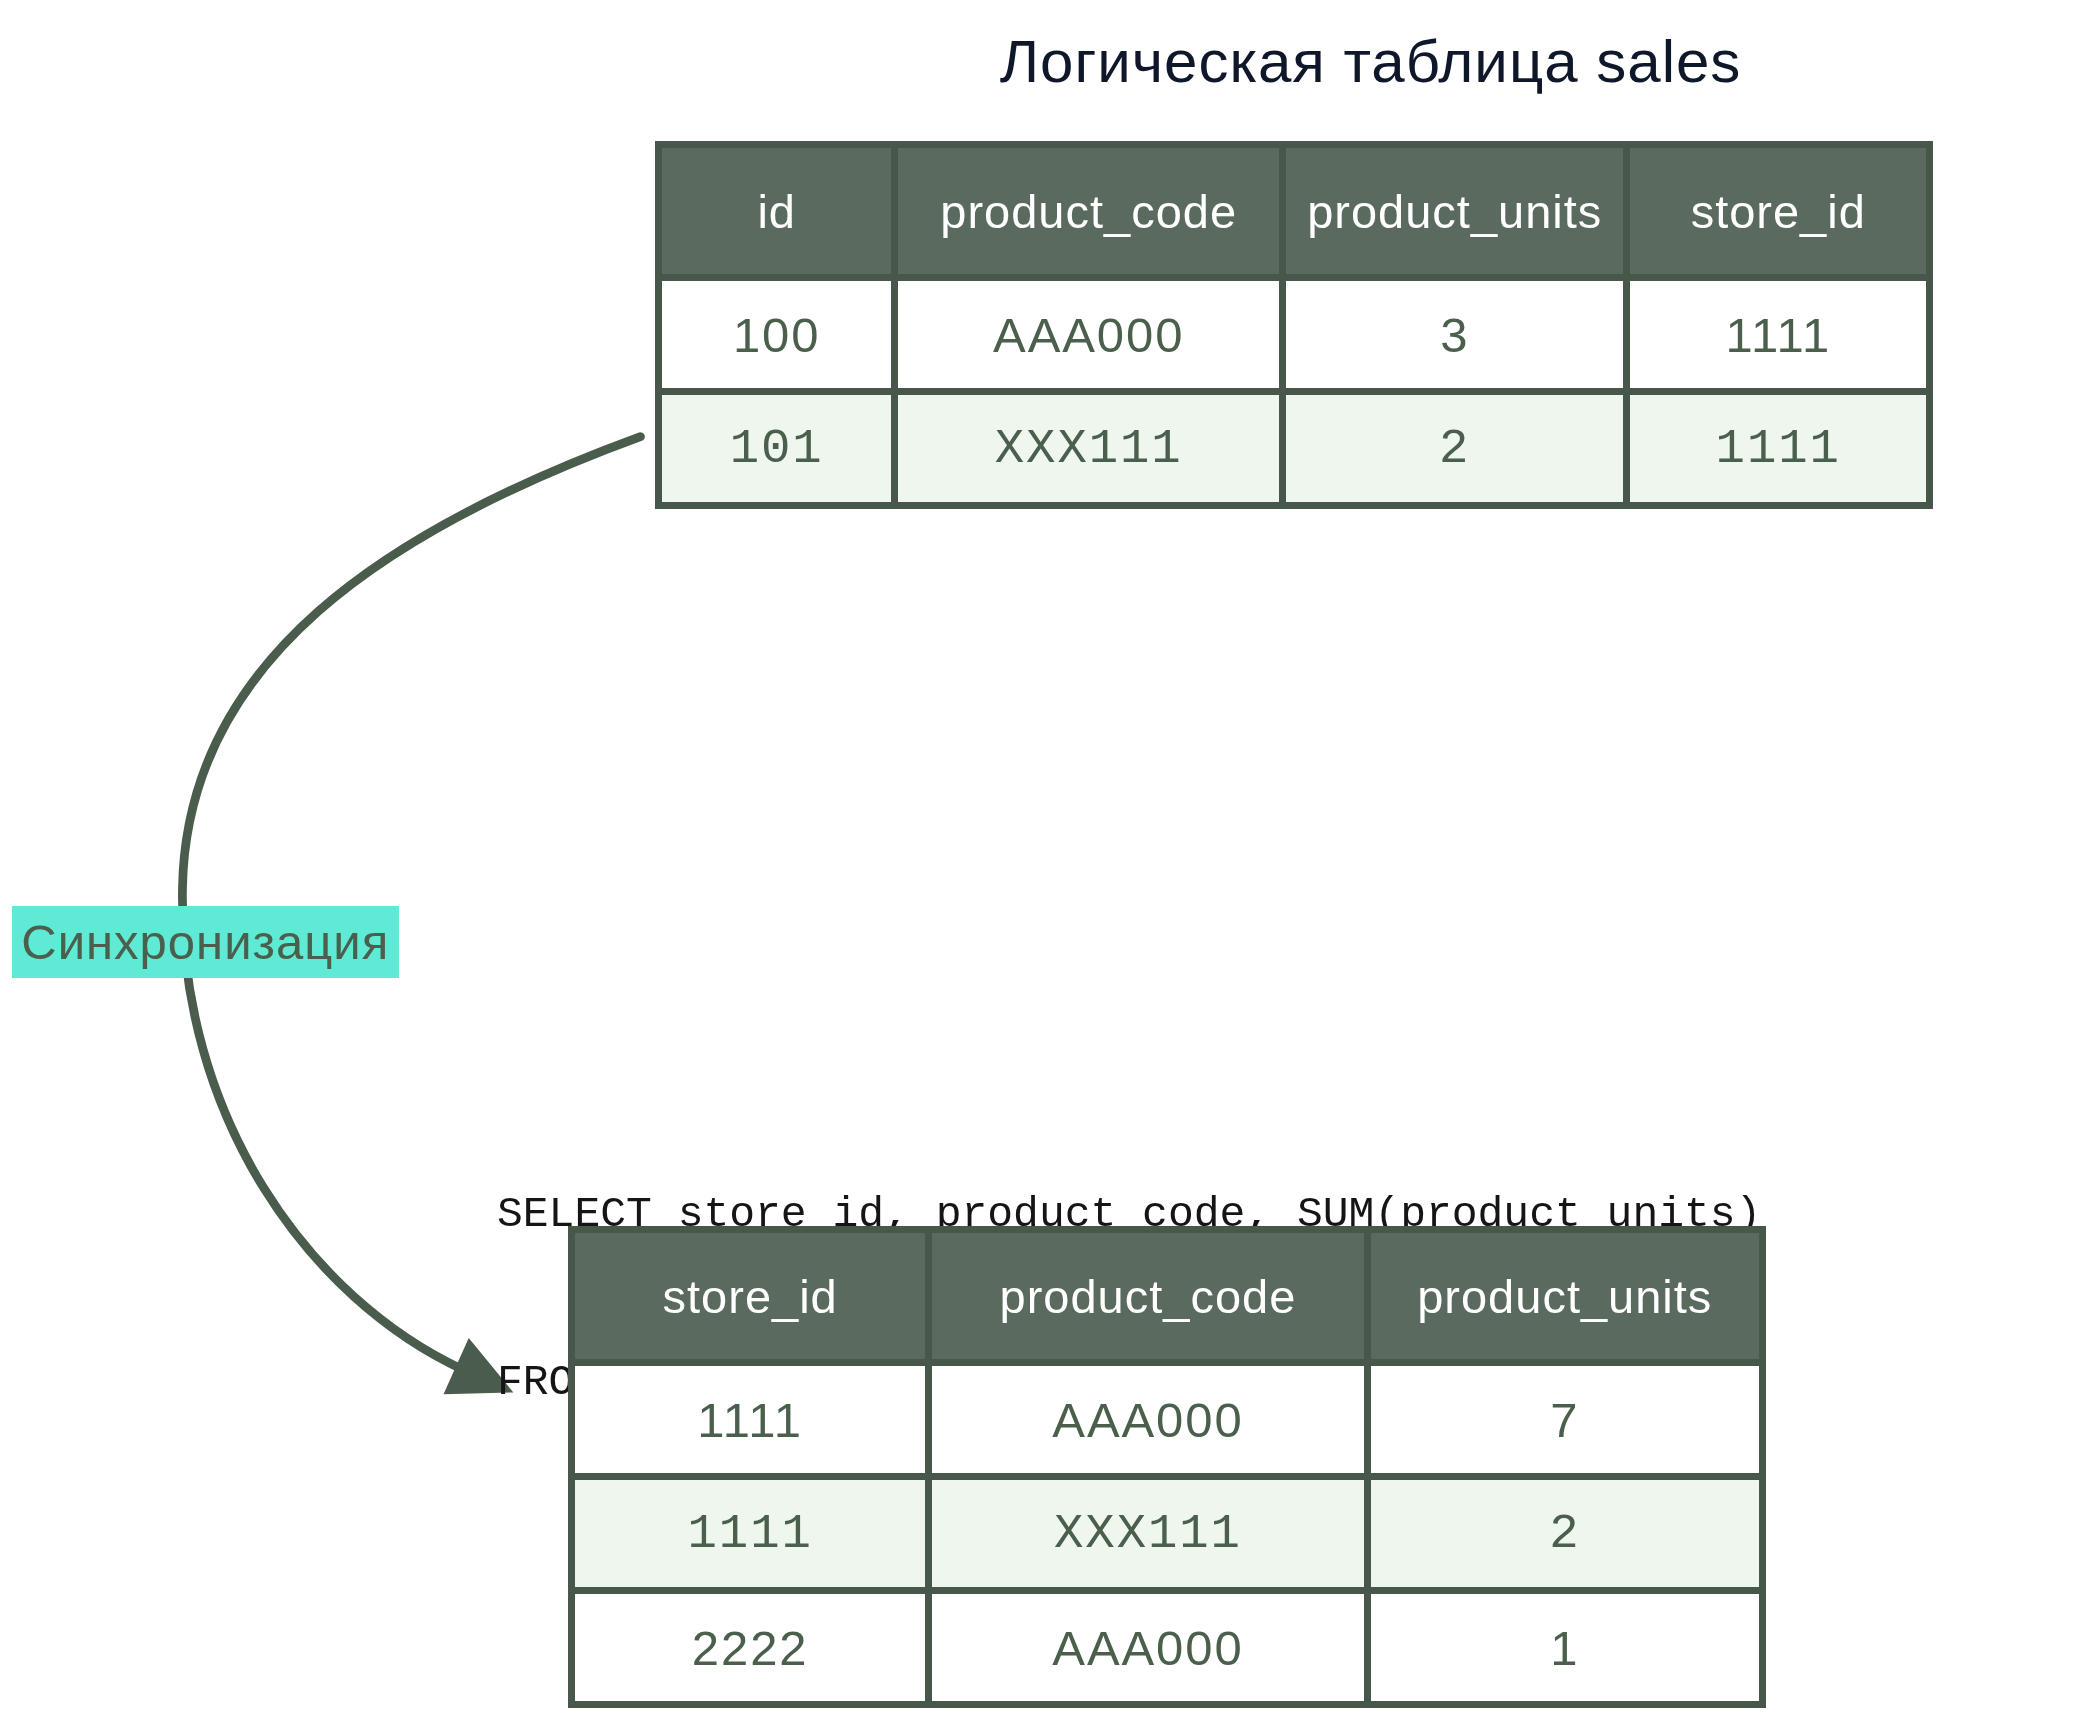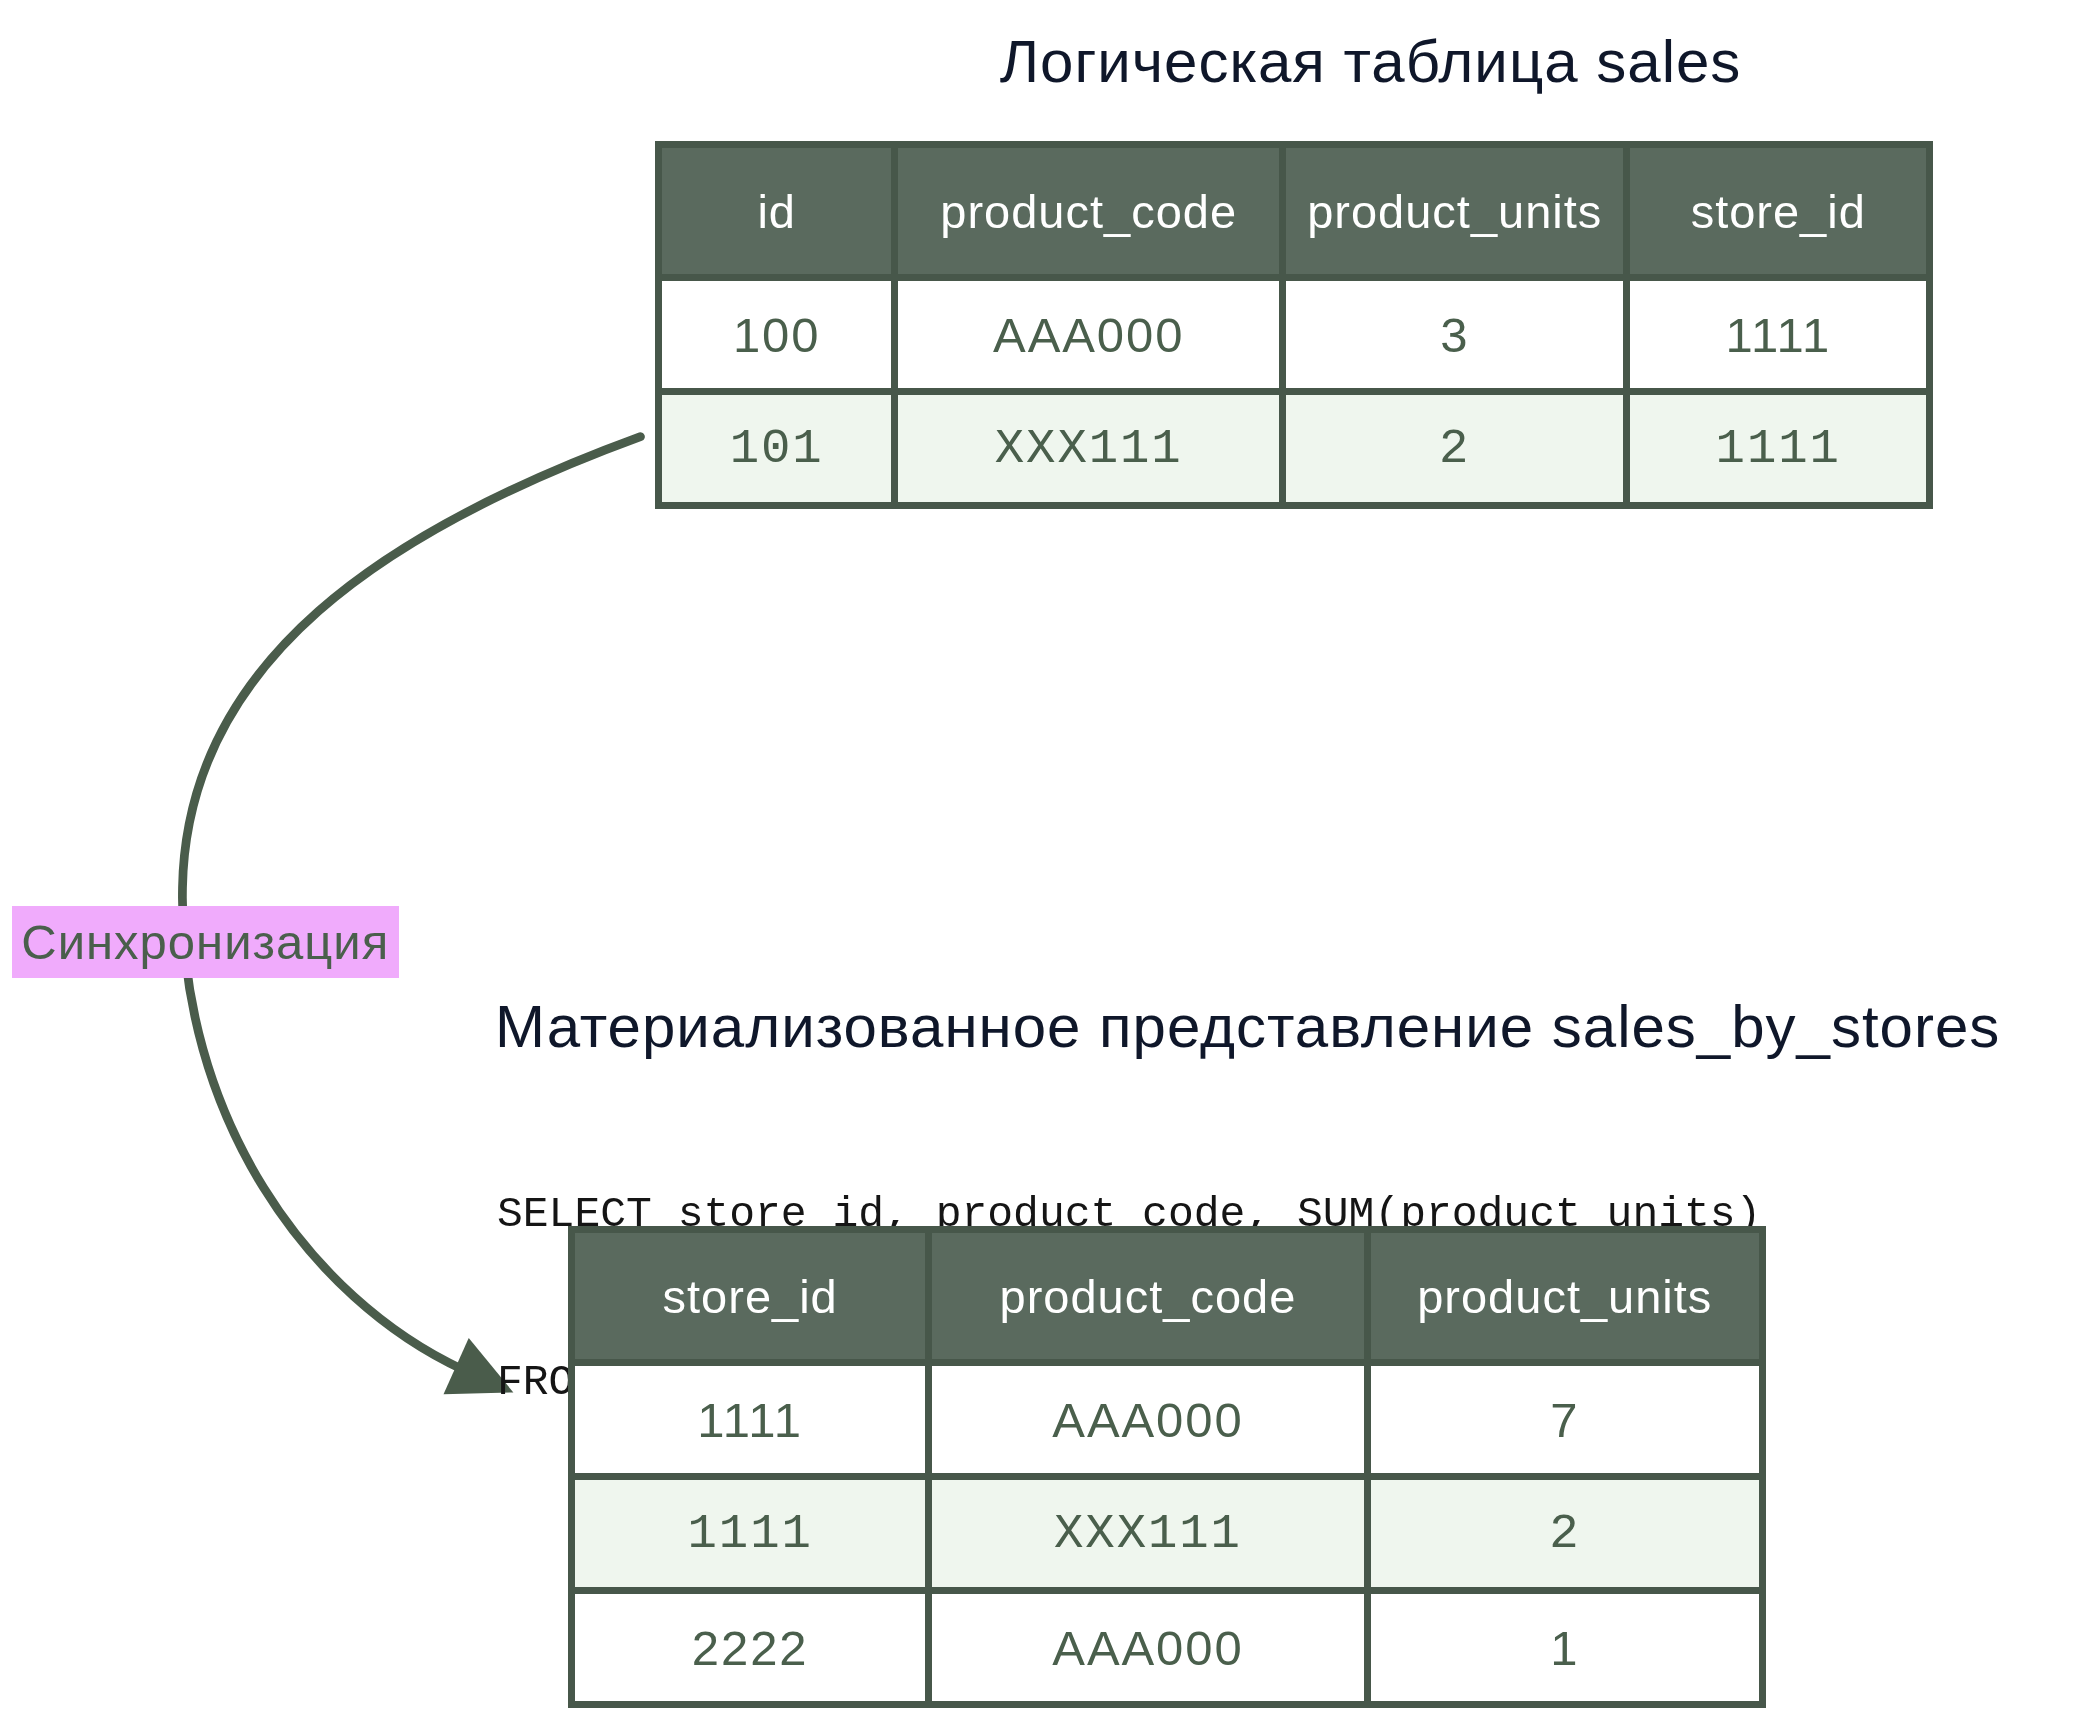--- a/index.html
+++ b/index.html
@@ -69,21 +69,21 @@
     width:2097px; height:1733px;
     z-index:1;
     pointer-events:none;
   }
   .sync-label {
     position:absolute;
     left:11.6px; top:906px;
     font-size:49px;
     letter-spacing:1px;
     color:#4a5f4c;
-    background:#f0abfc;
+    background:#5eead4;
     padding:7.8px 9.7px;
     white-space:nowrap;
     z-index:3;
   }
 </style>
 </head>
 <body>
 
 <div class="canvas">
 
@@ -120,21 +120,20 @@
       </tr>
       <tr class="alt">
         <td>101</td>
         <td>XXX111</td>
         <td>2</td>
         <td>1111</td>
       </tr>
     </tbody>
   </table>
 
-  <div class="title title-2">Материализованное представление sales_by_stores</div>
 
   <div class="sql-block">
     <div>SELECT store_id, product_code, SUM(product_units)</div>
     <div>FROM sales GROUP BY store_id, product_code</div>
   </div>
 
   <table class="tbl tbl-2">
     <colgroup>
       <col style="width:30.0%">
         <col style="width:36.8%">

